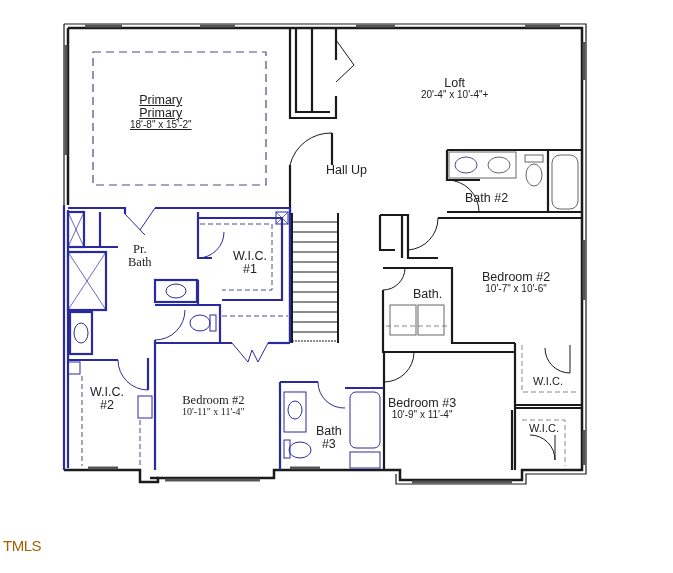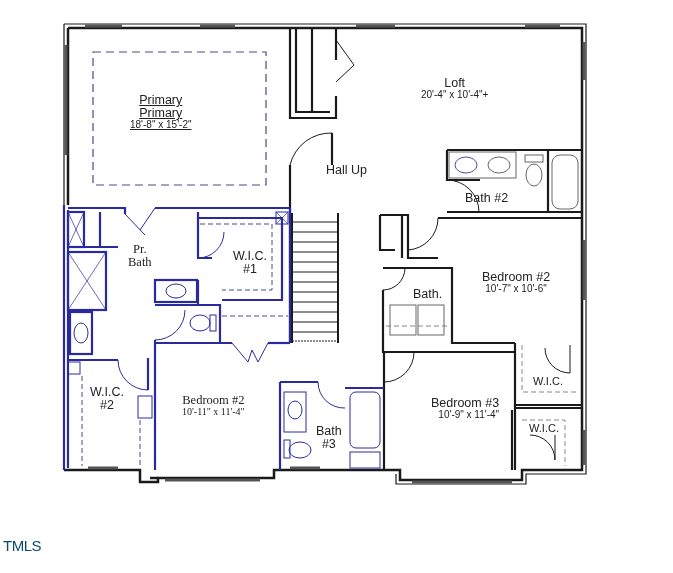--- a/index.html
+++ b/index.html
@@ -1,21 +1,21 @@
 <!DOCTYPE html>
 <html><head>
 <meta charset="utf-8">
 <style>
   html, body { margin:0; padding:0; background:#ffffff; }
   body { width:673px; height:573px; position:relative; overflow:hidden; font-family:"Liberation Sans", sans-serif; }
   #plan { position:absolute; left:0; top:0; }
   .lbl { position:absolute; text-align:center; color:#222; line-height:1.05; white-space:nowrap; }
   .nm { font-size:12.5px; display:block; }
   .dim { font-size:10px; display:block; }
-  .watermark { position:absolute; left:3px; top:537px; font-size:15px; color:#0c4a6e; letter-spacing:-0.5px; }
+  .watermark { position:absolute; left:3px; top:537px; font-size:15px; color:#a16207; letter-spacing:-0.5px; }
 </style>
 </head>
 <body>
 
 <svg id="plan" width="673" height="573" viewBox="0 0 673 573">
 
   <g fill="none" stroke="#1a1a1a" stroke-width="2.5">
     <polyline points="68,28 582,28 582,470 522,470 522,480 400,480 400,470 384,470"></polyline>
     <polyline points="68,28 68,205"></polyline>
     <polyline points="64,24 586,24 586,474 526,474 526,484 396,484 396,474" stroke-width="1.2"></polyline>
@@ -232,21 +232,21 @@
   <span class="nm">#2</span>
 </div>
 <div class="lbl" style="left:182px;top:394px;font-family:Liberation Serif, serif;">
   <span class="nm">Bedroom #2</span>
   <span class="dim">10'-11" x 11'-4"</span>
 </div>
 <div class="lbl" style="left:316px;top:425px;">
   <span class="nm">Bath</span>
   <span class="nm">#3</span>
 </div>
-<div class="lbl" style="left:431px;top:397px;text-align:right;">
+<div class="lbl" style="left:388px;top:397px;">
   <span class="nm">Bedroom #3</span>
   <span class="dim">10'-9" x 11'-4"</span>
 </div>
 <div class="lbl" style="left:533px;top:376px;font-size:11px;">
   <span class="dim" style="font-size:11px;">W.I.C.</span>
 </div>
 <div class="lbl" style="left:529px;top:423px;">
   <span class="dim" style="font-size:11px;">W.I.C.</span>
 </div>
 

